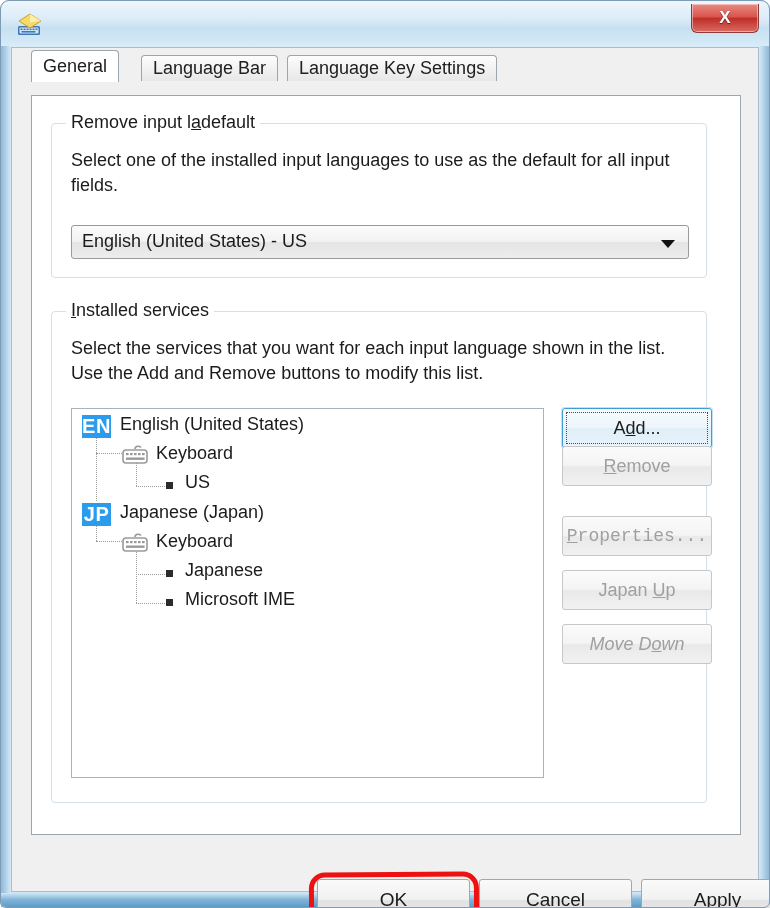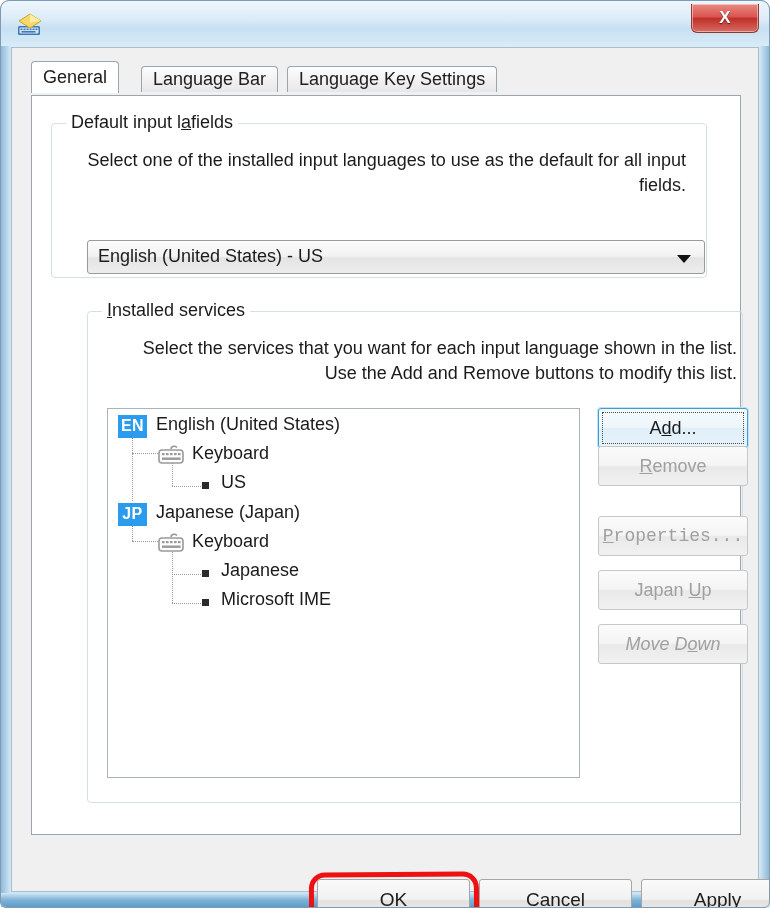--- a/index.html
+++ b/index.html
@@ -94,21 +94,21 @@
     width: 748px;
     height: 845px;
     background: #f0f0f0;
     border: 1px solid #a9bdcc;
     box-sizing: border-box;
   }
 
   
   #tabstrip {
     position: absolute;
-    left: 19px; top: 13px;
+    left: 19px; top: 2px;
     width: 710px;
     height: 30px;
   }
   .tab {
     position: absolute;
     top: 5px;
     height: 26px;
     box-sizing: border-box;
     background: linear-gradient(to bottom, #fdfdfd, #e7e7e7);
     border: 1px solid #9aa5ad;
@@ -156,33 +156,31 @@
     color: #1b1b1b;
     white-space: nowrap;
   }
   .acc { text-decoration: underline; }
 
   .group-desc {
     position: absolute;
     font-size: 18px;
     color: #1b1b1b;
     line-height: 25px;
-    text-align: right;
   }
 
   
   #default-lang-combo {
     position: absolute;
-    left: 19px; top: 116px;
+    left: 19px; top: 101px;
     width: 618px; height: 34px;
     box-sizing: border-box;
     background: linear-gradient(to bottom, #fbfbfb 0%, #f2f2f2 48%, #e4e4e4 52%, #ededed 100%);
     border: 1px solid #9a9a9a;
     border-radius: 3px;
-    margin-left: 16px;
   }
   #default-lang-value {
     position: absolute;
     left: 10px; top: 5px;
     font-size: 18px;
     color: #1b1b1b;
     white-space: nowrap;
   }
   #combo-arrow {
     position: absolute;
@@ -209,21 +207,21 @@
     white-space: nowrap;
     font-size: 18px;
     color: #1b1b1b;
   }
   .lang-badge {
     position: absolute;
     left: 10px; top: 3px;
     width: 29px; height: 23px;
     background: #2b9bee;
     color: #ffffff;
-    font-size: 16px;
+    font-size: 20px;
     font-weight: bold;
     text-align: center;
     line-height: 22px;
     letter-spacing: .5px;
   }
   .lang-name {
     position: absolute;
     left: 48px; top: 2px;
   }
   .kbd-label {
@@ -344,31 +342,31 @@
 
     <div id="tabstrip">
       <div class="tab active" style="left:0px;">General</div>
       <div class="tab" style="left:110px;">Language Bar</div>
       <div class="tab" style="left:256px;">Language Key Settings</div>
     </div>
 
     <div id="tabpanel">
 
       <div class="groupbox" style="left:19px; top:27px; width:656px; height:155px;">
-        <div class="group-title"><span>Default input l</span><span class="acc">a</span><span>fields</span></div>
+        <div class="group-title"><span>Remove input l</span><span class="acc">a</span><span>default</span></div>
 
         <div class="group-desc" style="left:19px; top:24px; width:615px;">Select one of the installed input languages to use as the default for all input fields.</div>
 
         <div id="default-lang-combo">
           <div id="default-lang-value">English (United States) - US</div>
           <div id="combo-arrow"></div>
         </div>
       </div>
 
-      <div class="groupbox" style="left:19px; top:215px; width:656px; height:492px;margin-left:36px;">
+      <div class="groupbox" style="left:19px; top:215px; width:656px; height:492px;">
         <div class="group-title"><span class="acc">I</span><span>nstalled services</span></div>
 
         <div class="group-desc" style="left:19px; top:24px; width:630px;">Select the services that you want for each input language shown in the list. Use the Add and Remove buttons to modify this list.</div>
 
         <div id="services-list">
 
           <div class="dots-v" style="left:24px; top:28px; height:64px;"></div>
           <div class="dots-h" style="left:24px; top:44px; width:26px;"></div>
           <div class="dots-v" style="left:64px; top:44px; height:33px;"></div>
           <div class="dots-h" style="left:64px; top:77px; width:29px;"></div>

